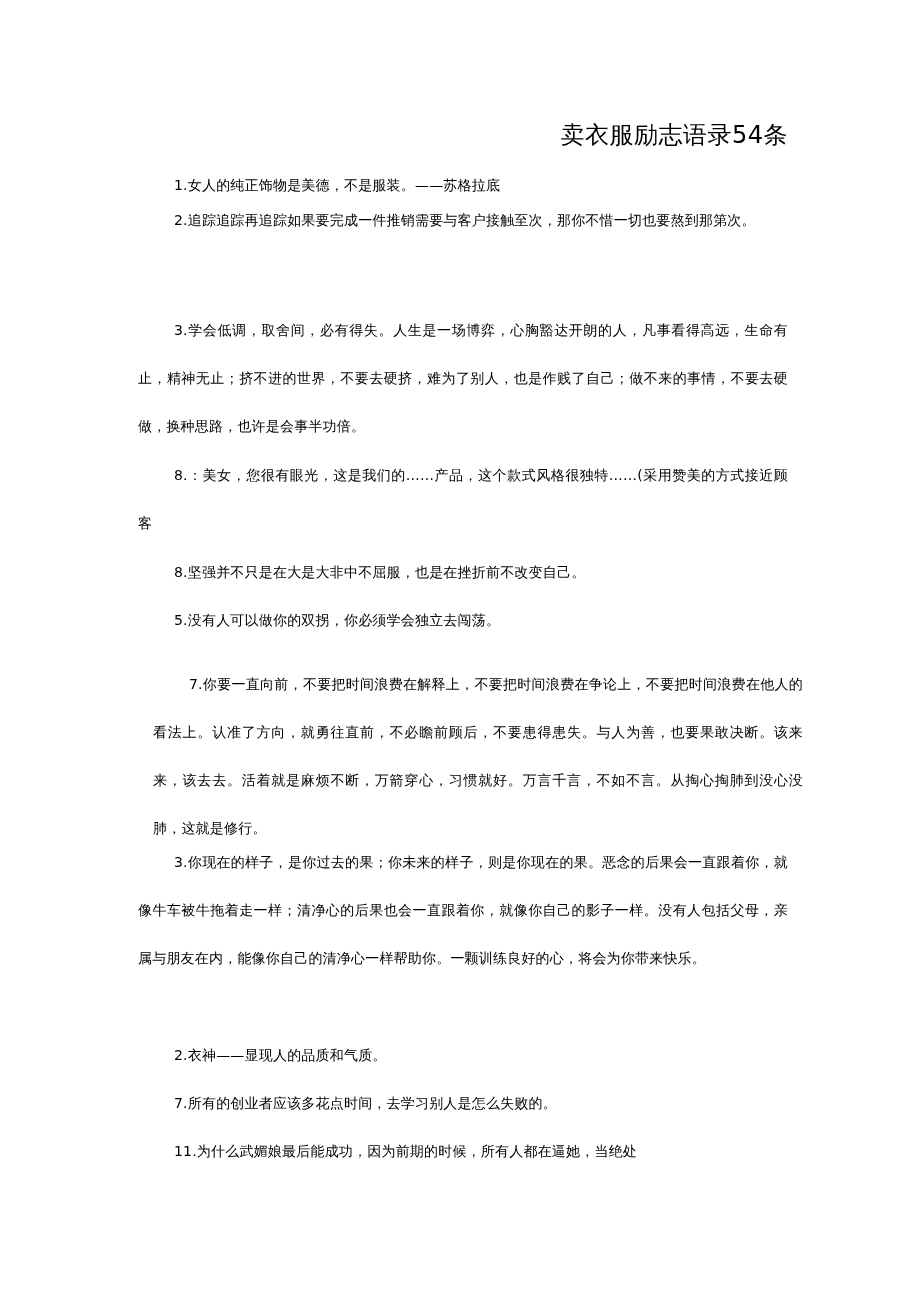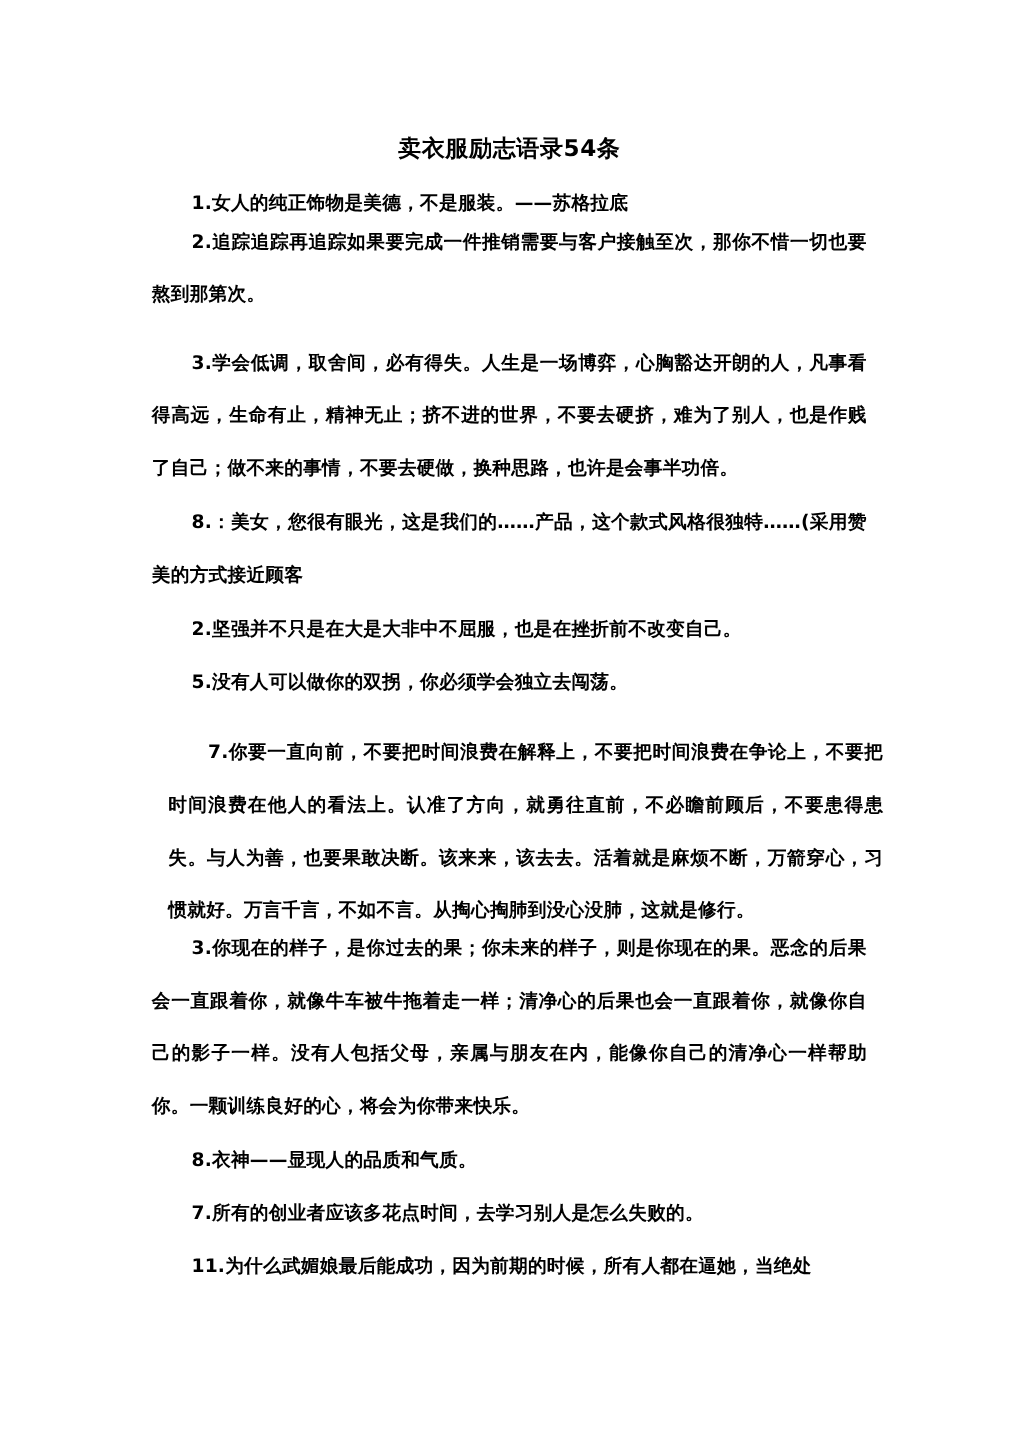--- a/index.html
+++ b/index.html
@@ -1,32 +1,32 @@
 <!DOCTYPE html>
 <html><head>
   <meta charset="utf-8">
   <style>
     html, body { margin: 0; padding: 0; background: #ffffff; }
     body { width: 920px; height: 1302px; position: relative; overflow: hidden;
       font-family: "DejaVu Sans", "Liberation Sans", sans-serif; color: #000; }
     .page { position: absolute; left: 138px; top: 0; width: 650px; }
-    .title { position: absolute; left: 0; width: 650px; top: 122px; text-align: center;
-      font-size: 21px; font-weight: bold; line-height: 26px; letter-spacing: 0.5px; }
-    .para { position: absolute; left: 0; width: 650px; font-size: 17px; line-height: 48px;
-      text-indent: 36px; text-align: justify; text-align-last: left; letter-spacing: 0.2px; font-weight: bold; }
+    .title { position: absolute; left: 0; width: 650px; top: 122px; text-align: right;
+      font-size: 24px; font-weight: normal; line-height: 26px; letter-spacing: 0.5px; }
+    .para { position: absolute; left: 0; width: 650px; font-size: 14px; line-height: 48px;
+      text-indent: 36px; text-align: justify; text-align-last: left; letter-spacing: 0.2px; }
   </style>
 </head>
 <body>
 
 <div class="page">
   <div class="title">卖衣服励志语录54条</div>
   <p class="para" style="top:161px;margin:0">1.女人的纯正饰物是美德，不是服装。——苏格拉底</p>
   <p class="para" style="top:196px;margin:0">2.追踪追踪再追踪如果要完成一件推销需要与客户接触至次，那你不惜一切也要熬到那第次。</p>
   <p class="para" style="top:306px;margin:0">3.学会低调，取舍间，必有得失。人生是一场博弈，心胸豁达开朗的人，凡事看得高远，生命有止，精神无止；挤不进的世界，不要去硬挤，难为了别人，也是作贱了自己；做不来的事情，不要去硬做，换种思路，也许是会事半功倍。</p>
   <p class="para" style="top:451px;margin:0">8.：美女，您很有眼光，这是我们的……产品，这个款式风格很独特……(采用赞美的方式接近顾客</p>
-  <p class="para" style="top:548px;margin:0">2.坚强并不只是在大是大非中不屈服，也是在挫折前不改变自己。</p>
+  <p class="para" style="top:548px;margin:0">8.坚强并不只是在大是大非中不屈服，也是在挫折前不改变自己。</p>
   <p class="para" style="top:596px;margin:0">5.没有人可以做你的双拐，你必须学会独立去闯荡。</p>
   <p class="para" style="top:645px;margin:15px">7.你要一直向前，不要把时间浪费在解释上，不要把时间浪费在争论上，不要把时间浪费在他人的看法上。认准了方向，就勇往直前，不必瞻前顾后，不要患得患失。与人为善，也要果敢决断。该来来，该去去。活着就是麻烦不断，万箭穿心，习惯就好。万言千言，不如不言。从掏心掏肺到没心没肺，这就是修行。</p>
   <p class="para" style="top:838px;margin:0">3.你现在的样子，是你过去的果；你未来的样子，则是你现在的果。恶念的后果会一直跟着你，就像牛车被牛拖着走一样；清净心的后果也会一直跟着你，就像你自己的影子一样。没有人包括父母，亲属与朋友在内，能像你自己的清净心一样帮助你。一颗训练良好的心，将会为你带来快乐。</p>
-  <p class="para" style="top:1031px;margin:0">8.衣神——显现人的品质和气质。</p>
+  <p class="para" style="top:1031px;margin:0">2.衣神——显现人的品质和气质。</p>
   <p class="para" style="top:1079px;margin:0">7.所有的创业者应该多花点时间，去学习别人是怎么失败的。</p>
   <p class="para" style="top:1127px;margin:0">11.为什么武媚娘最后能成功，因为前期的时候，所有人都在逼她，当绝处</p>
 </div>
 
 </body></html>

